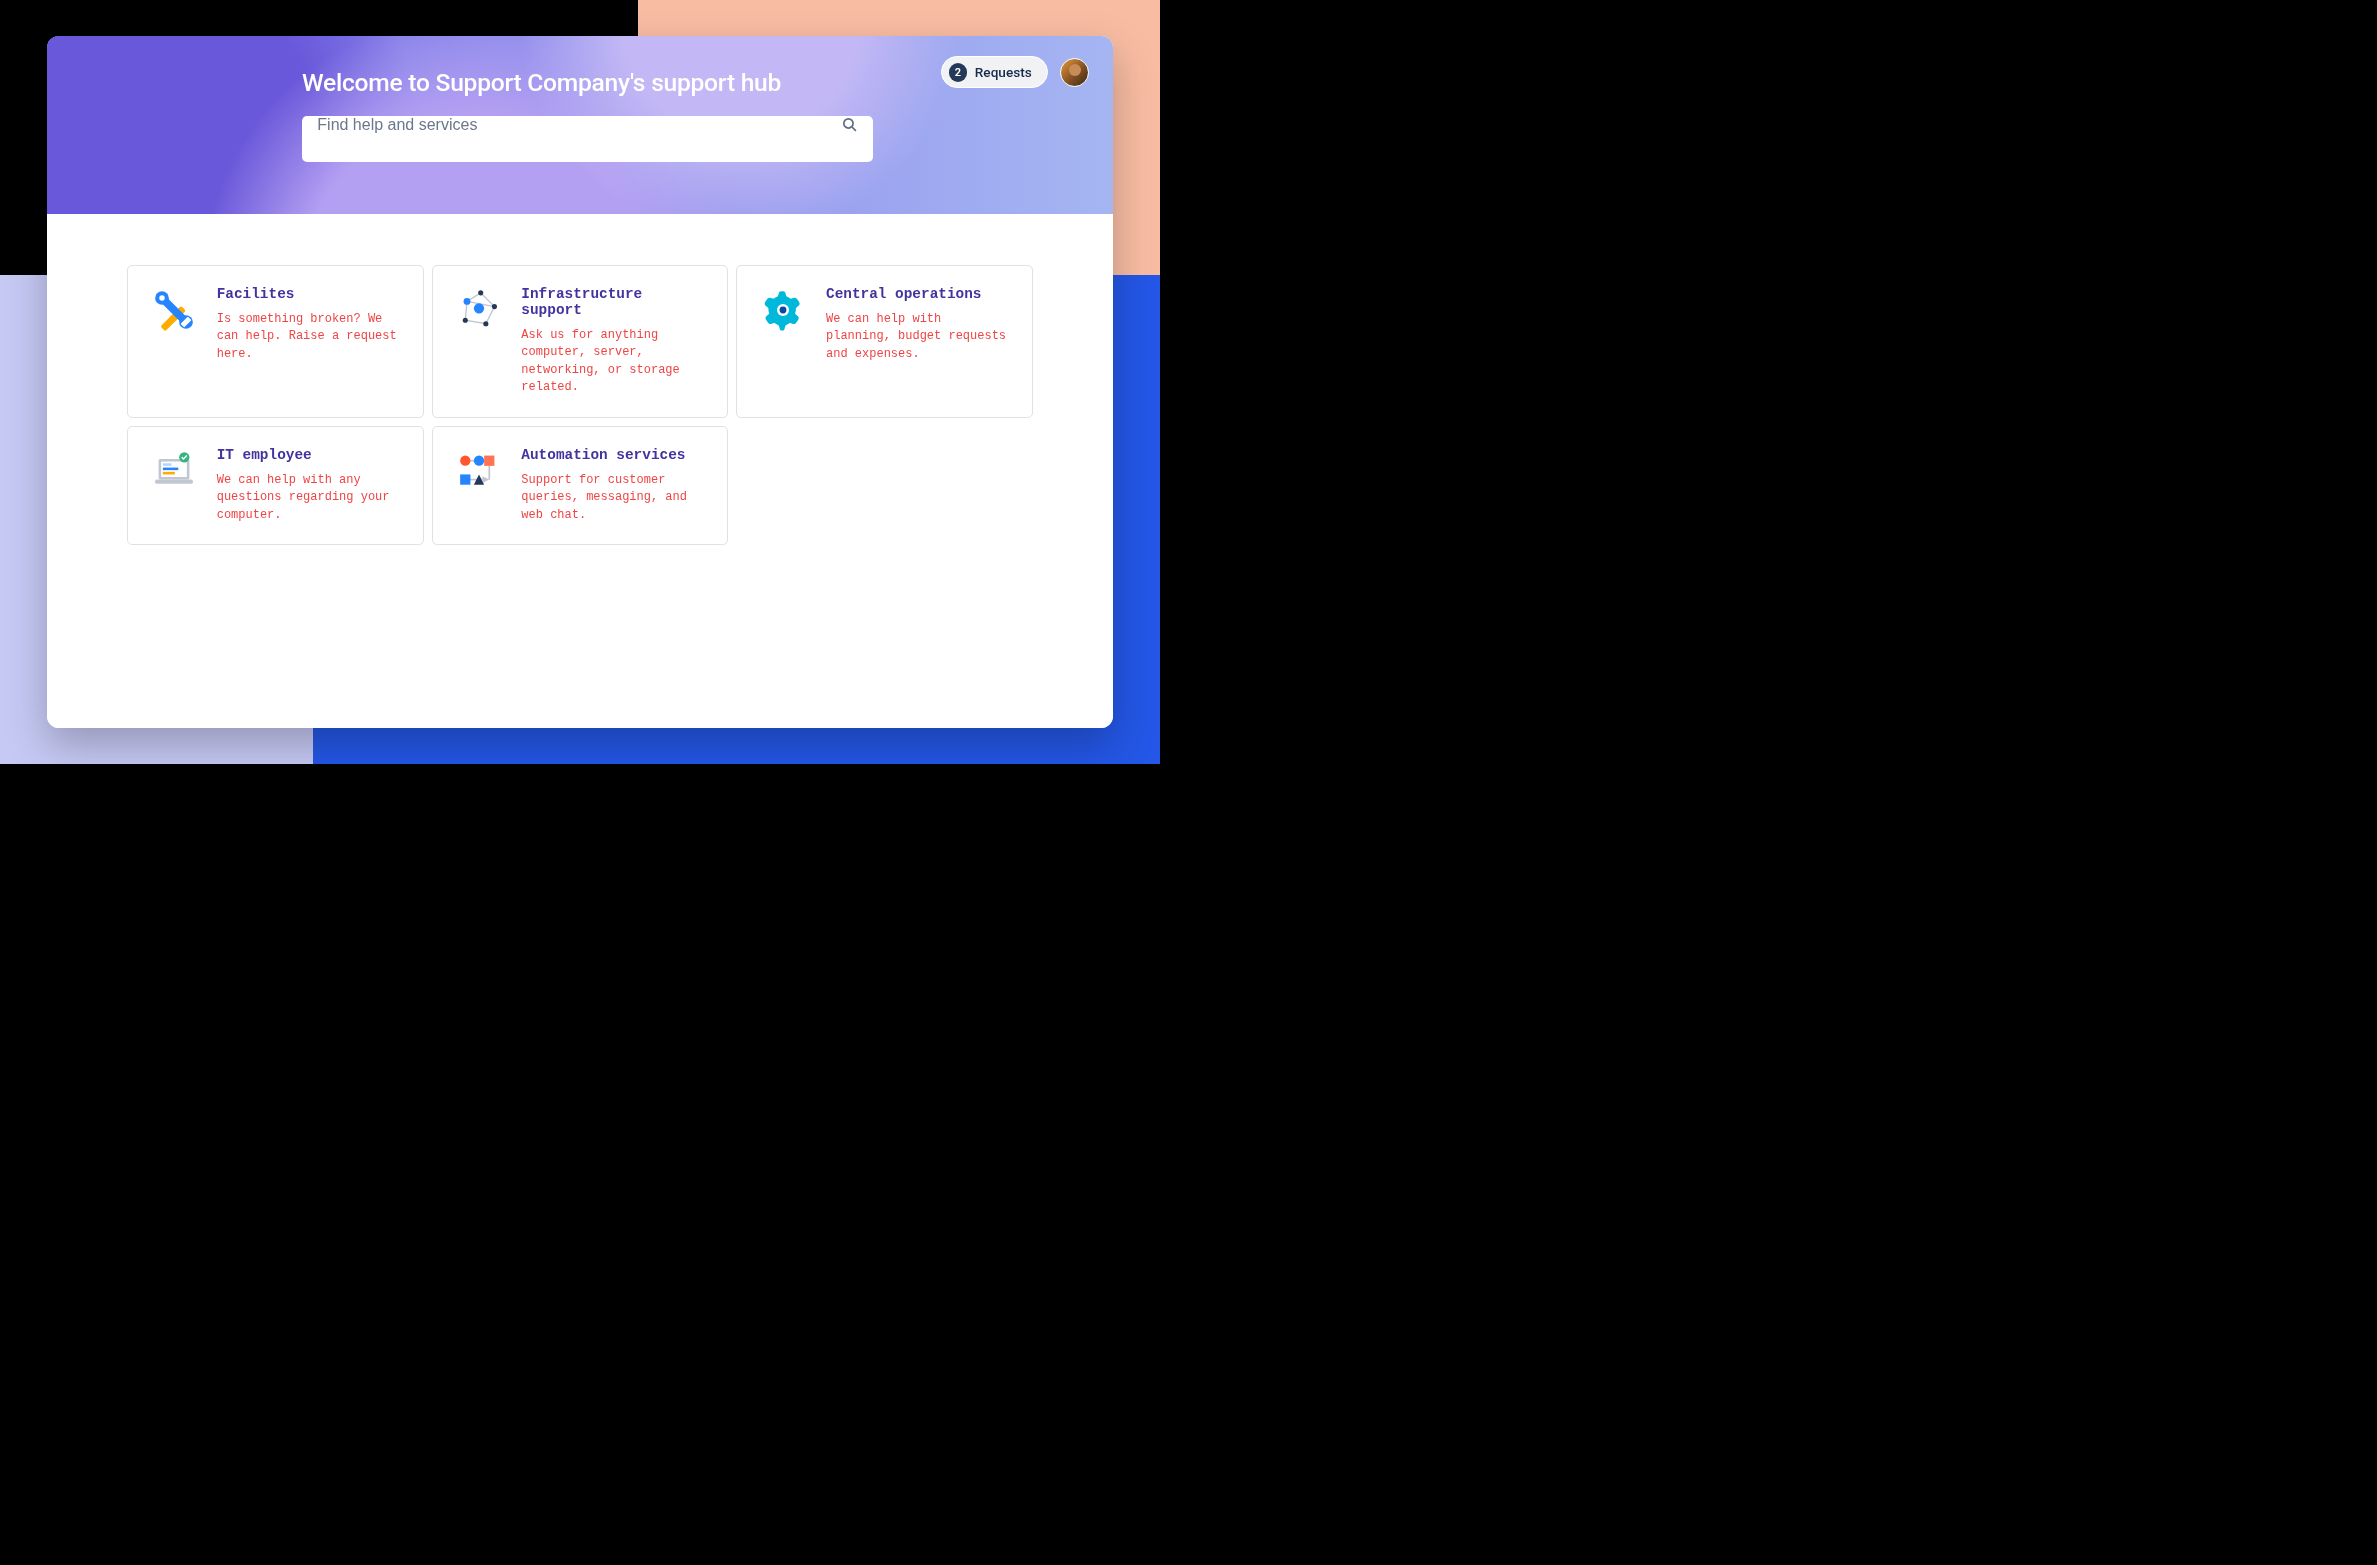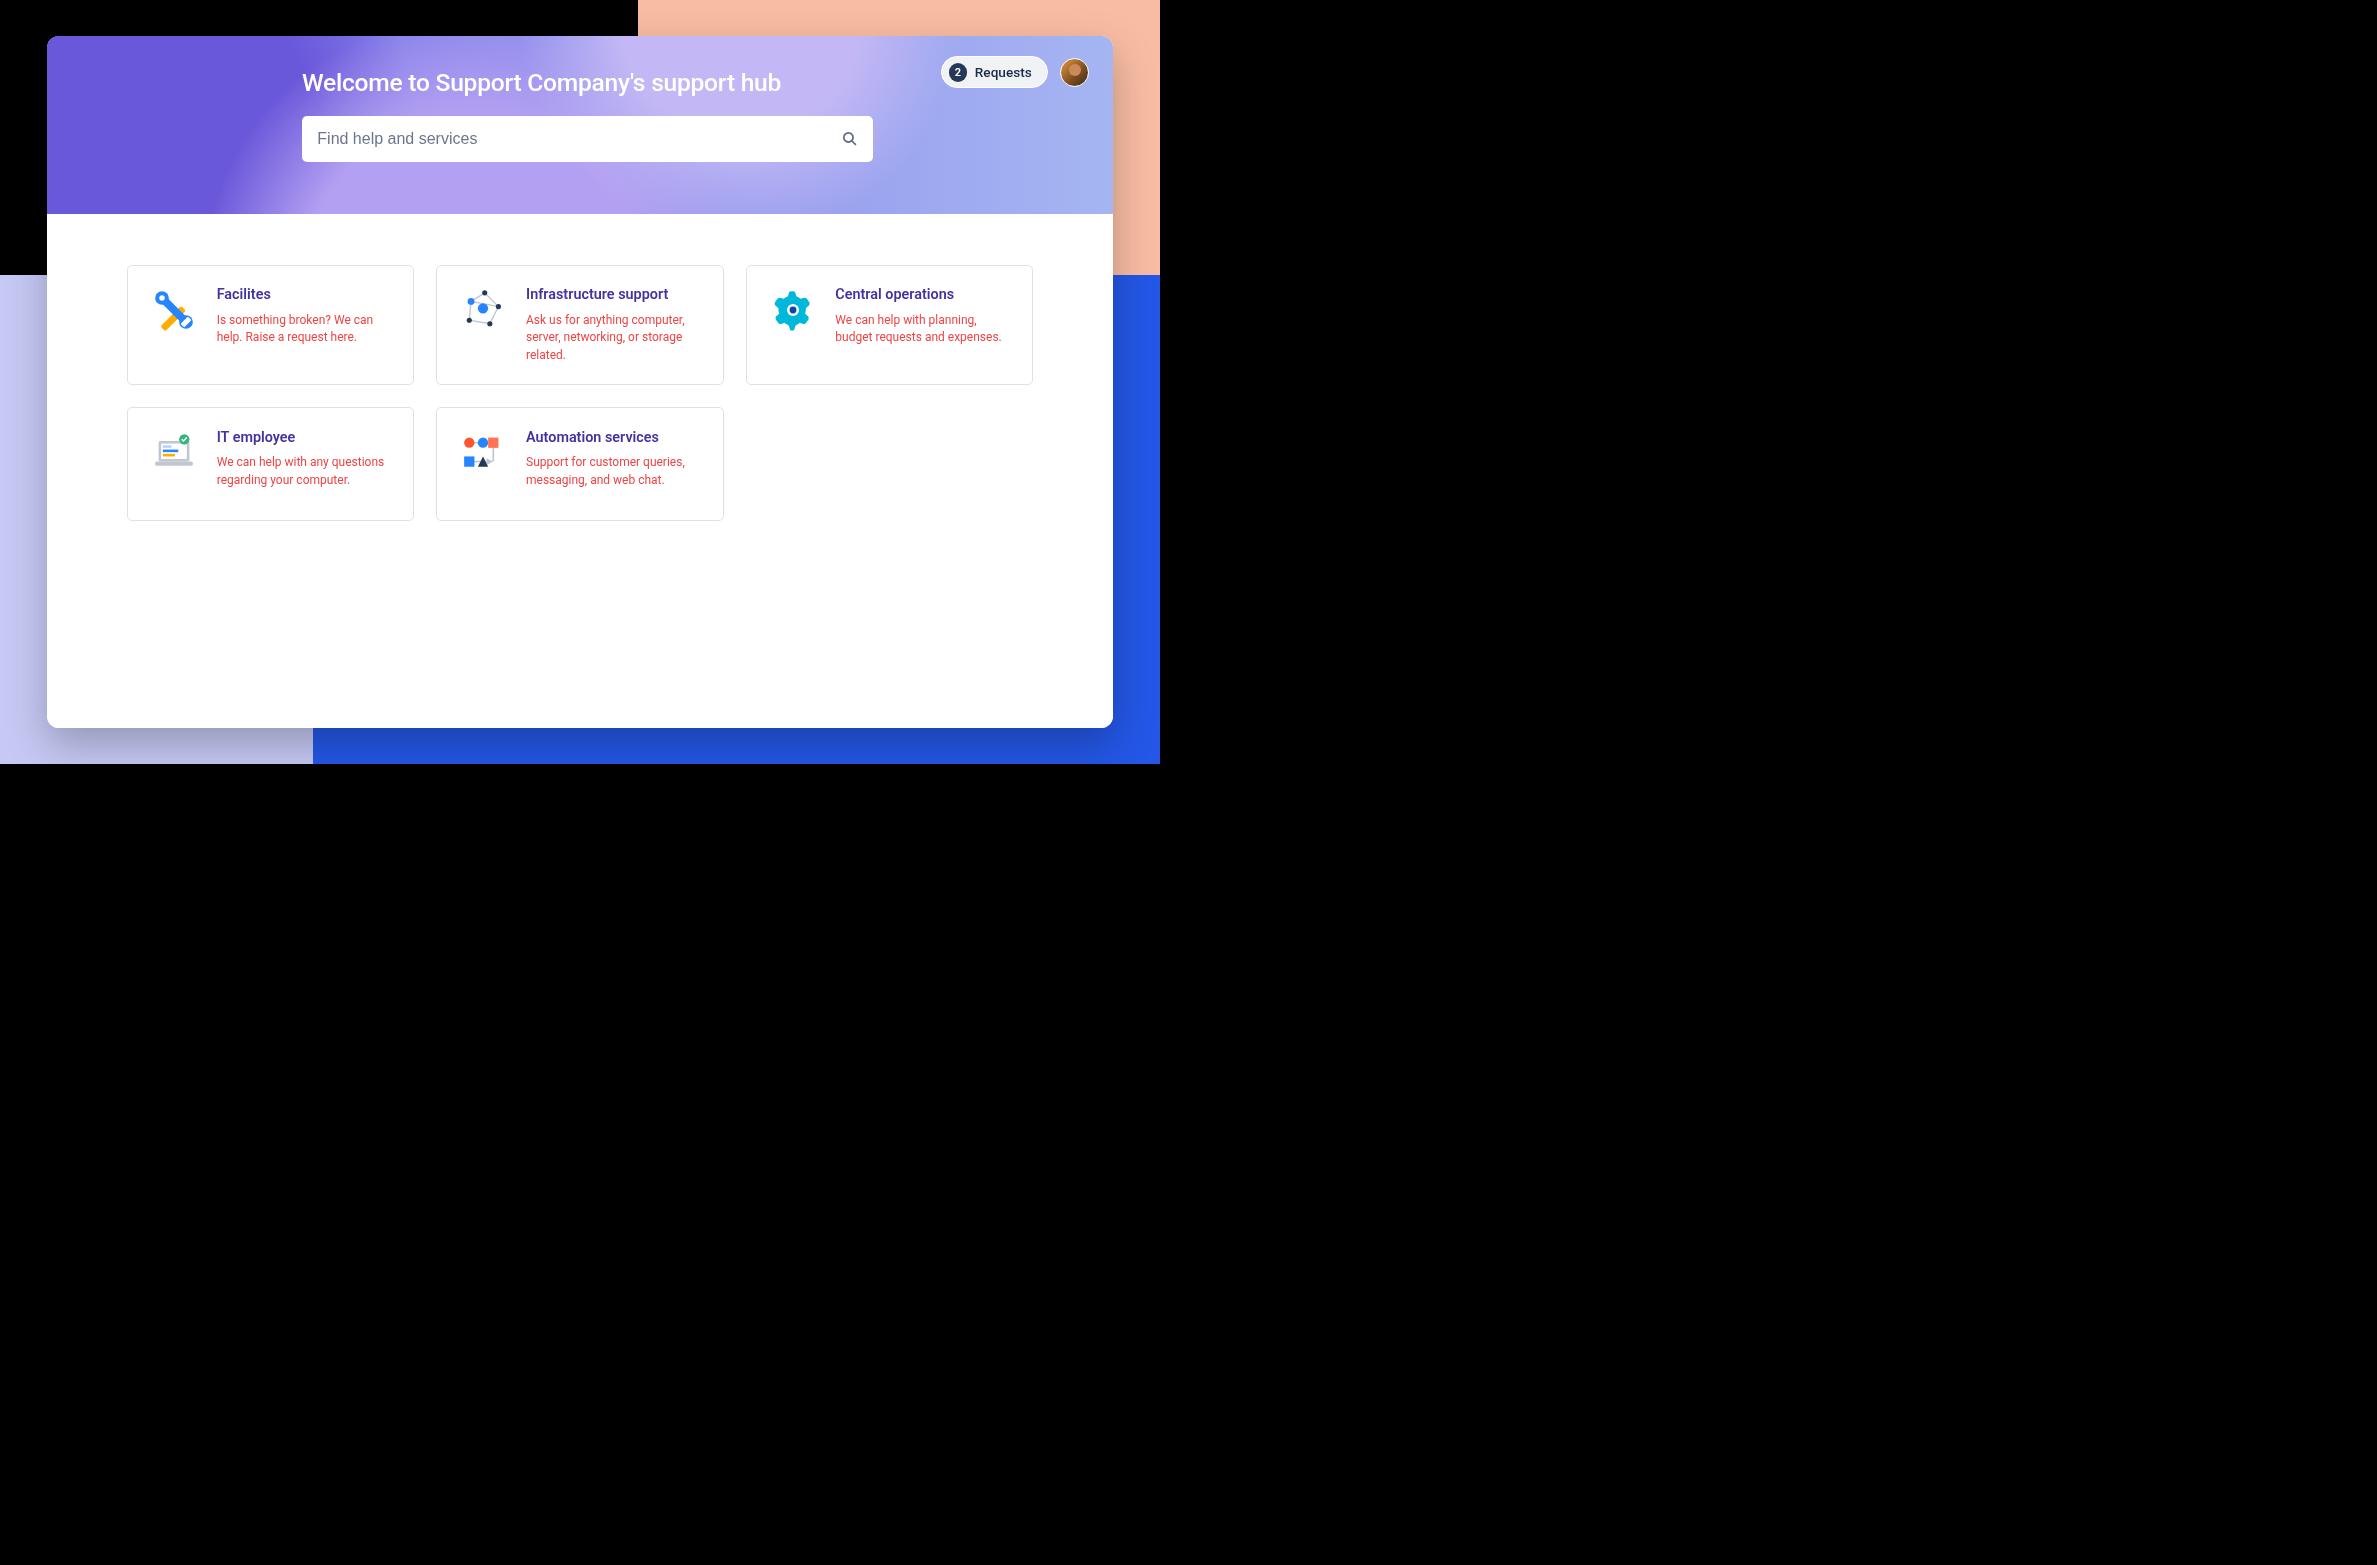--- a/index.html
+++ b/index.html
@@ -48,21 +48,21 @@
     font-weight:500;
     letter-spacing:-.01em;
     margin-bottom:18.7px;
   }
   .search-wrap {
     width:571px;
     height:46px;
     background:#fff;
     border-radius:5.1px;
     display:flex;
-    align-items:center;
+    align-items:flex-start;
     padding:0 15.3px;
   }
   .search-wrap input {
     flex:1;
     border:none; outline:none;
     font-size:16px;
     color:#172B4D;
     background:transparent;
   }
   .search-wrap input::placeholder { color:#6B778C; }
@@ -115,21 +115,22 @@
 
   
   .content {
     flex:1;
     background:#fff;
     padding:51px 80px 41px;
   }
   .cards {
     display:grid;
     grid-template-columns:repeat(3,1fr);
-    gap:22px;
+    gap:8px;
+    font-family:Liberation Mono, monospace;
   }
   .card {
     border:0.8px solid #DFE1E6;
     border-radius:5.1px;
     padding:20.4px 24px 20.4px 22px;
     display:flex;
     gap:18.7px;
     cursor:pointer;
     transition:box-shadow .15s;
     min-height:114px;

